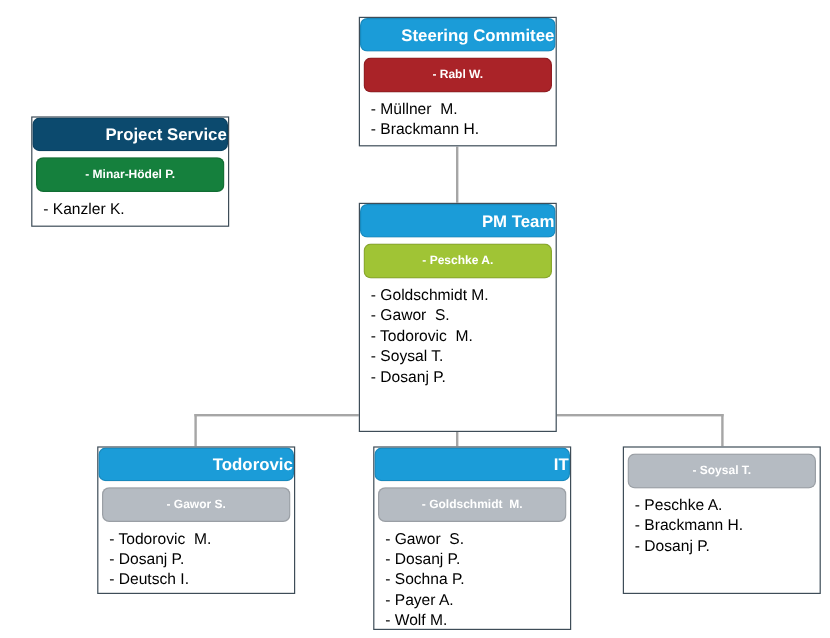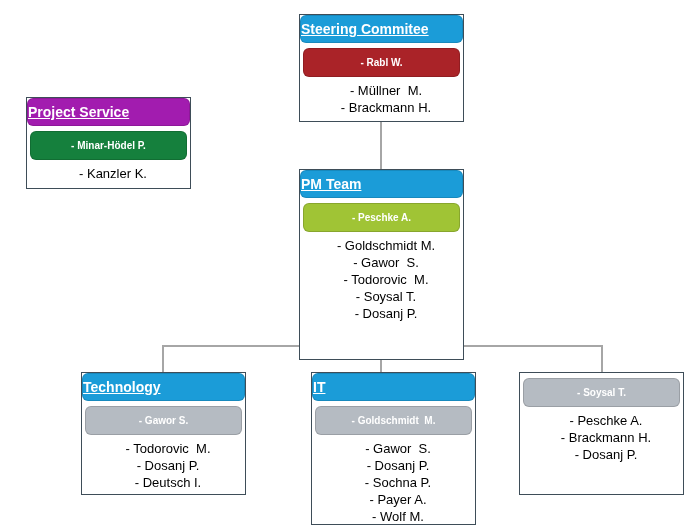--- a/index.html
+++ b/index.html
@@ -9,32 +9,32 @@
   }
   .connector{position:absolute;z-index:0;}
   .org-box{
     position:absolute;z-index:1;background:#ffffff;
     border:1px solid #3E4D58;box-sizing:border-box;
   }
   .box-header{
     height:28px;border-radius:6px;box-sizing:border-box;
     border:1px solid rgba(0,0,0,0.12);
     color:#ffffff;font-weight:bold;font-size:14px;
-    text-align:left;line-height:26px;white-space:pre;text-decoration:underline;
+    text-align:right;line-height:26px;white-space:pre;
   }
   .lead-bar{
     height:29px;margin:5px 3px 0 3px;border-radius:6px;box-sizing:border-box;
     border:1px solid rgba(0,0,0,0.15);
     color:#ffffff;font-weight:bold;font-size:10px;
     text-align:center;line-height:27px;white-space:pre;
   }
   .members{
     padding:5px 0 0 9px;font-size:13px;line-height:17px;color:#000000;
   }
-  .member{white-space:pre;text-align:center;}
+  .member{white-space:pre;}
 </style>
 </head>
 <body>
 
 <div class="canvas">
 
   <div class="connector" style="left: 380px; top: 122px; width: 2px; height: 47px; background-color: rgb(166, 166, 166);"></div>
   <div class="connector" style="left: 380px; top: 322px; width: 2px; height: 25px; background-color: rgb(166, 166, 166);"></div>
   <div class="connector" style="left: 162px; top: 345px; width: 441px; height: 2px; background-color: rgb(166, 166, 166);"></div>
   <div class="connector" style="left: 162px; top: 345px; width: 2px; height: 27px; background-color: rgb(166, 166, 166);"></div>
@@ -44,41 +44,41 @@
   <div class="org-box" style="left:299px;top:14px;width:165px;height:108px;">
     <div class="box-header" style="background-color: rgb(27, 156, 216);">Steering Commitee</div>
     <div class="lead-bar" style="background-color: rgb(170, 35, 40);">- Rabl W.</div>
     <div class="members">
       <div class="member">- Müllner  M.</div>
       <div class="member">- Brackmann H.</div>
     </div>
   </div>
 
   <div class="org-box" style="left:26px;top:97px;width:165px;height:92px;">
-    <div class="box-header" style="background-color: #a21caf;">Project Service</div>
+    <div class="box-header" style="background-color: #0c4a6e;">Project Service</div>
     <div class="lead-bar" style="background-color: #15803d;">- Minar-Hödel P.</div>
     <div class="members">
       <div class="member">- Kanzler K.</div>
     </div>
   </div>
 
   <div class="org-box" style="left:299px;top:169px;width:165px;height:191px;">
     <div class="box-header" style="background-color: rgb(27, 156, 216);">PM Team</div>
     <div class="lead-bar" style="background-color: rgb(160, 196, 53);">- Peschke A.</div>
     <div class="members">
       <div class="member">- Goldschmidt M.</div>
       <div class="member">- Gawor  S.</div>
       <div class="member">- Todorovic  M.</div>
       <div class="member">- Soysal T.</div>
       <div class="member">- Dosanj P.</div>
     </div>
   </div>
 
   <div class="org-box" style="left:81px;top:372px;width:165px;height:123px;">
-    <div class="box-header" style="background-color: rgb(27, 156, 216);">Technology</div>
+    <div class="box-header" style="background-color: rgb(27, 156, 216);">Todorovic</div>
     <div class="lead-bar" style="background-color: rgb(181, 187, 194);">- Gawor S.</div>
     <div class="members">
       <div class="member">- Todorovic  M.</div>
       <div class="member">- Dosanj P.</div>
       <div class="member">- Deutsch I.</div>
     </div>
   </div>
 
   <div class="org-box" style="left:299px;top:372px;width:165px;height:153px;margin-left:12px;">
     <div class="box-header" style="background-color: rgb(27, 156, 216);">IT</div>

